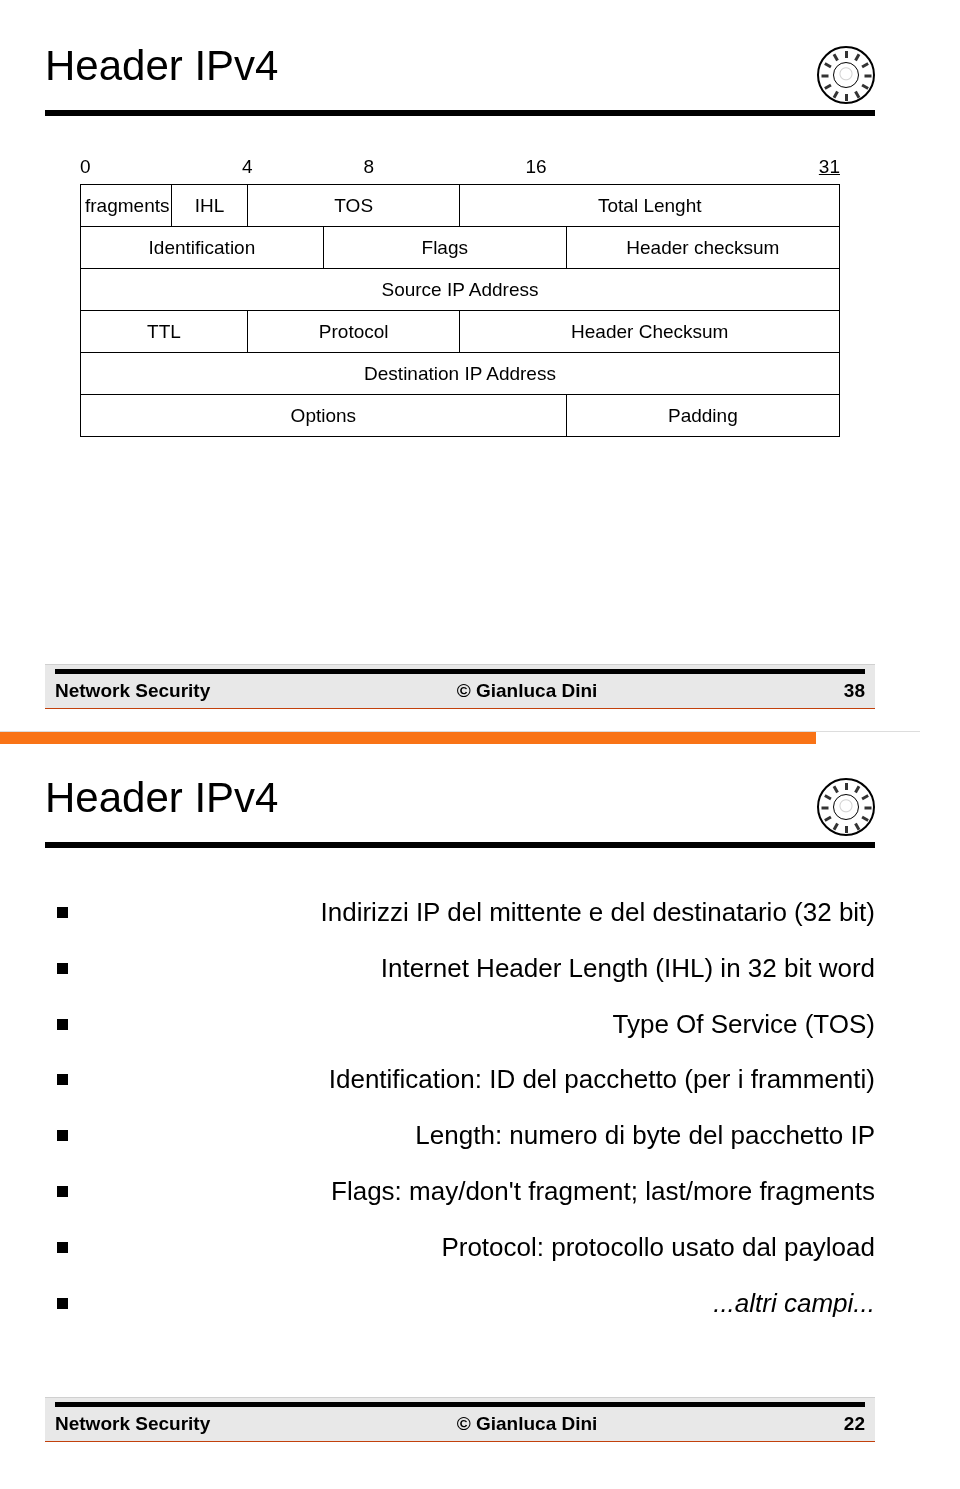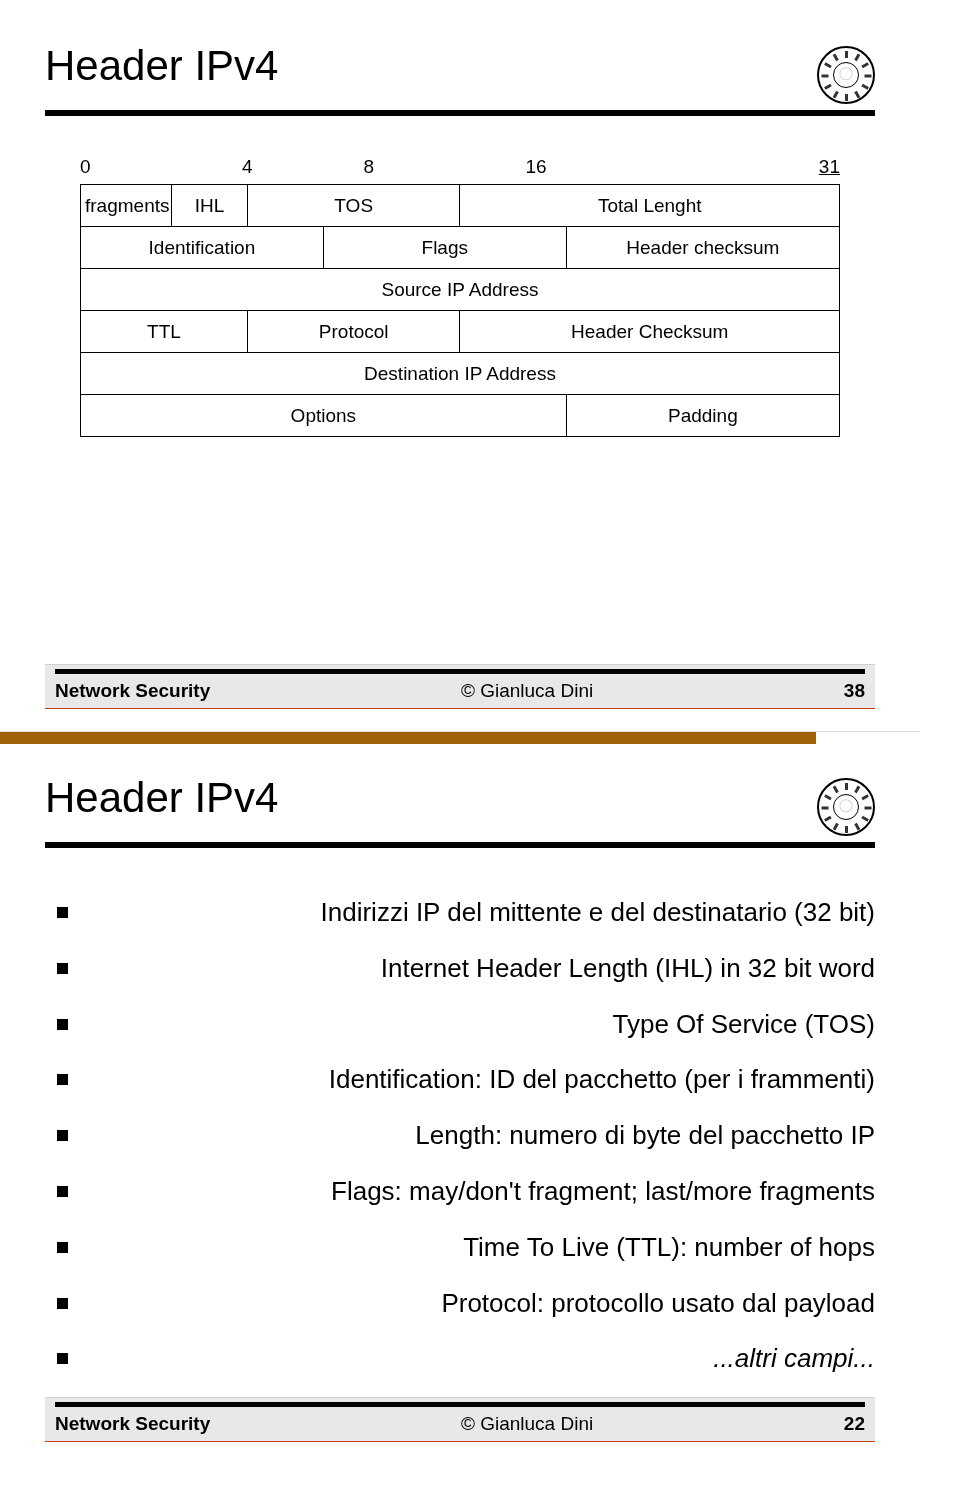--- a/index.html
+++ b/index.html
@@ -1,19 +1,19 @@
 <!DOCTYPE html>
 <html><head>
 <meta charset="utf-8">
 <style>
   * { box-sizing: border-box; margin: 0; padding: 0; }
   html, body { width: 960px; background: #fff; font-family: Arial, Helvetica, sans-serif; }
   .page {
     width: 816px;
-    background: #a16207;
+    background: #f97316;
     position: relative;
   }
   .slide {
     width: 920px;
     margin: 12px auto 0 auto;
     background: #fff;
     height: 720px;
     position: relative;
     border-bottom: 1px solid #ddd;
   }
@@ -139,21 +139,21 @@
     background: #000;
     margin-bottom: 6px;
   }
   .footer-row {
     display: flex;
     justify-content: space-between;
     align-items: baseline;
     font-size: 19px;
     font-weight: bold;
   }
-  .footer-center { font-weight: normal; }
+  .footer-center { font-weight: bold; }
   .footer-right { font-weight: bold; }
 </style>
 </head>
 <body>
 
 <div class="page">
 
   <div class="slide">
     <div class="slide-inner">
       <div class="title-row">
@@ -261,21 +261,20 @@
       </div>
       <div class="title-rule"></div>
 
       <ul class="bullets">
         <li>Indirizzi IP del mittente e del destinatario (32 bit)</li>
         <li>Internet Header Length (IHL) in 32 bit word</li>
         <li>Type Of Service (TOS)</li>
         <li>Identification: ID del pacchetto (per i frammenti)</li>
         <li>Length: numero di byte del pacchetto IP</li>
         <li>Flags: may/don't fragment; last/more fragments</li>
-        <li>Time To Live (TTL): number of hops</li>
         <li>Protocol: protocollo usato dal payload</li>
         <li class="italic">...altri campi...</li>
       </ul>
     </div>
 
     <div class="footer-bar">
       <div class="footer-rule"></div>
       <div class="footer-row">
         <span>Network Security</span>
         <span class="footer-center">© Gianluca Dini</span>

